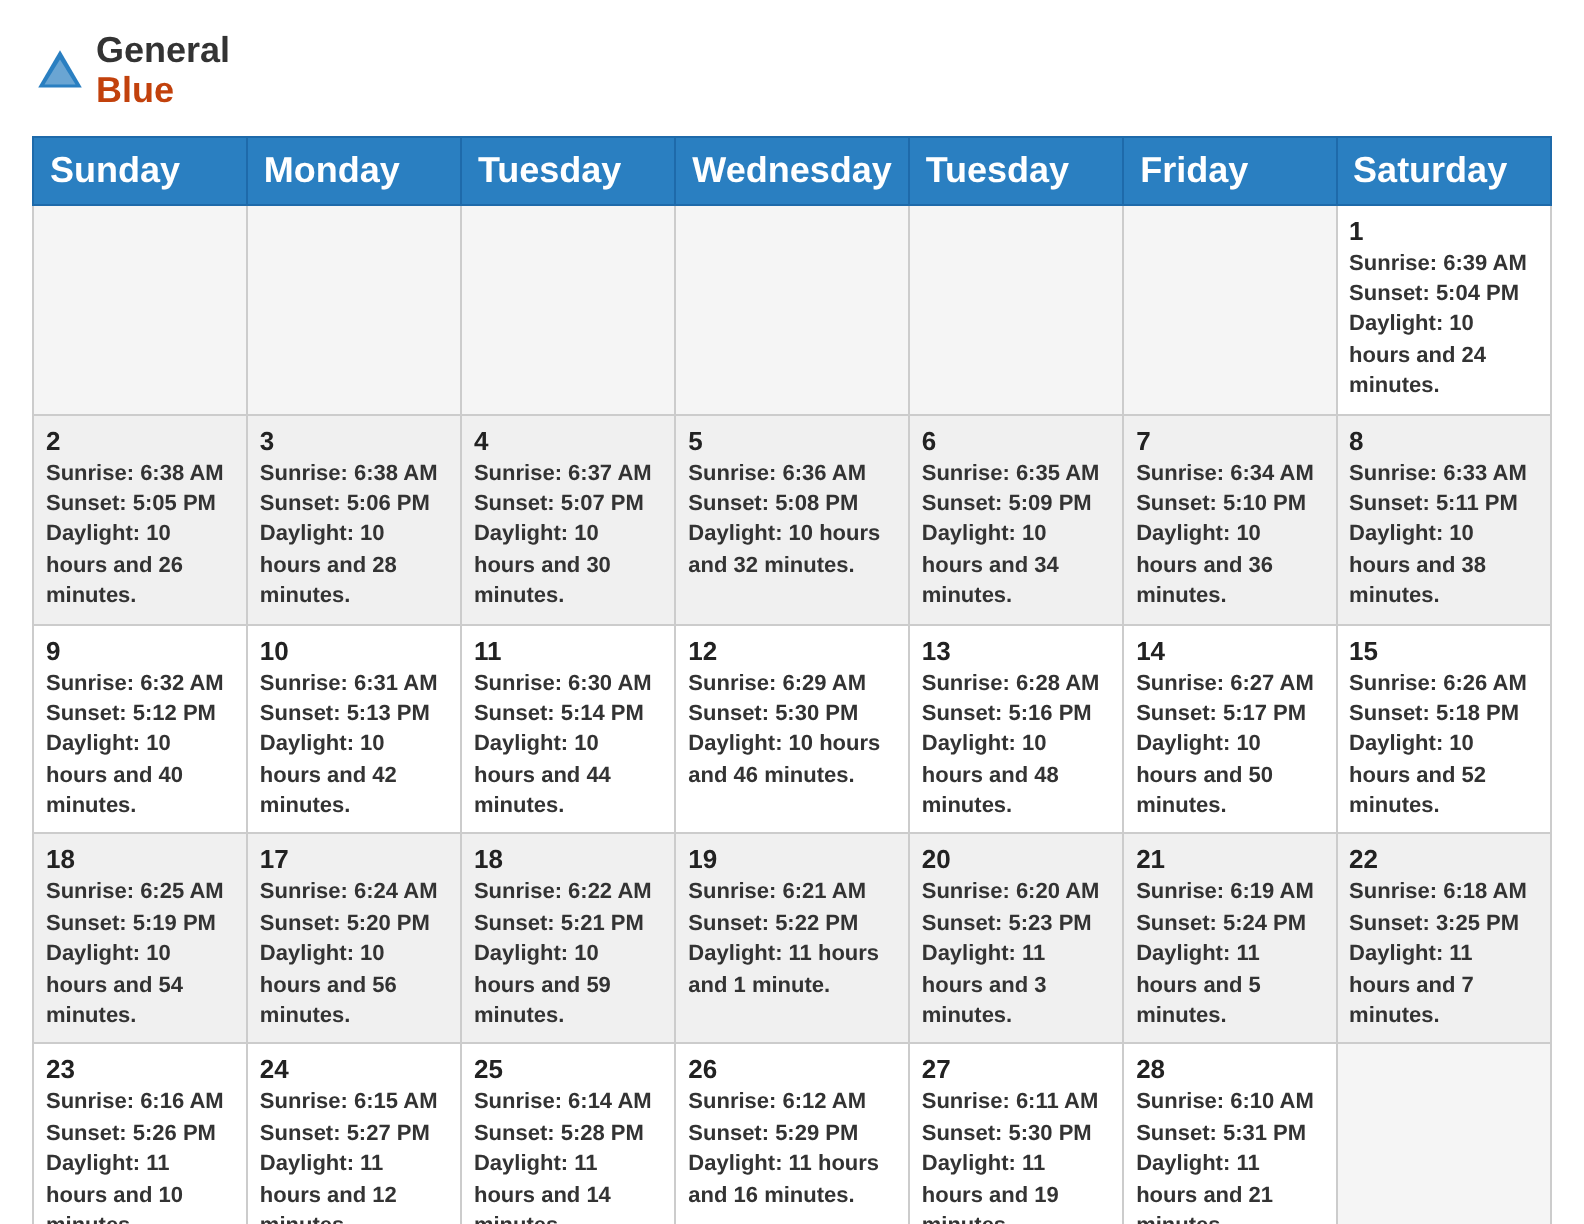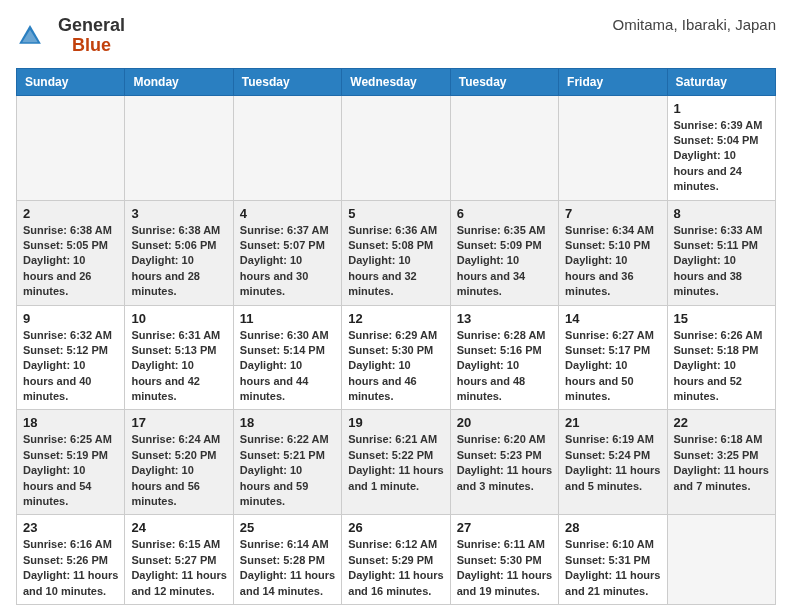--- a/index.html
+++ b/index.html
@@ -12,22 +12,21 @@
     }
     .header {
       display: flex;
       justify-content: space-between;
       align-items: flex-start;
       margin-bottom: 12px;
     }
     .logo {
       display: flex;
       align-items: center;
-      gap: 14px;
-      text-align: center;
+      gap: 4px;
     }
     .logo-text {
       font-size: 18px;
       font-weight: bold;
       line-height: 1.1;
     }
     .logo-general { color: #333; }
     .logo-blue { color: #c2410c; }
     .logo-icon {
       width: 28px;
@@ -49,21 +48,21 @@
     .calendar {
       width: 100%;
       border-collapse: collapse;
       border: 1px solid #bbb;
     }
     .calendar th {
       background: #2a7fc1;
       color: #fff;
       text-align: left;
       padding: 6px 8px;
-      font-size: 12px;
+      font-size: 18px;
       font-weight: bold;
       border: 1px solid #1e6aaa;
     }
     .calendar td {
       vertical-align: top;
       border: 1px solid #ccc;
       padding: 5px 6px;
       width: 108px;
       min-height: 80px;
       height: 85px;
@@ -97,21 +96,20 @@
     <svg class="logo-icon" viewBox="0 0 36 36">
       <polygon points="18,4 32,28 4,28" fill="#2a7fc1"></polygon>
       <polygon points="18,10 28,26 8,26" fill="#fff" opacity="0.3"></polygon>
     </svg>
     <div class="logo-text">
       <span class="logo-general">General</span><br>
       <span class="logo-blue">Blue</span>
     </div>
   </div>
   <div class="title-block">
-    <div class="location">Omitama, Ibaraki, Japan</div>
   </div>
 </div>
 
 <table class="calendar">
   <thead>
     <tr>
     <th>Sunday</th>
         <th>Monday</th>
         <th>Tuesday</th>
         <th>Wednesday</th>

